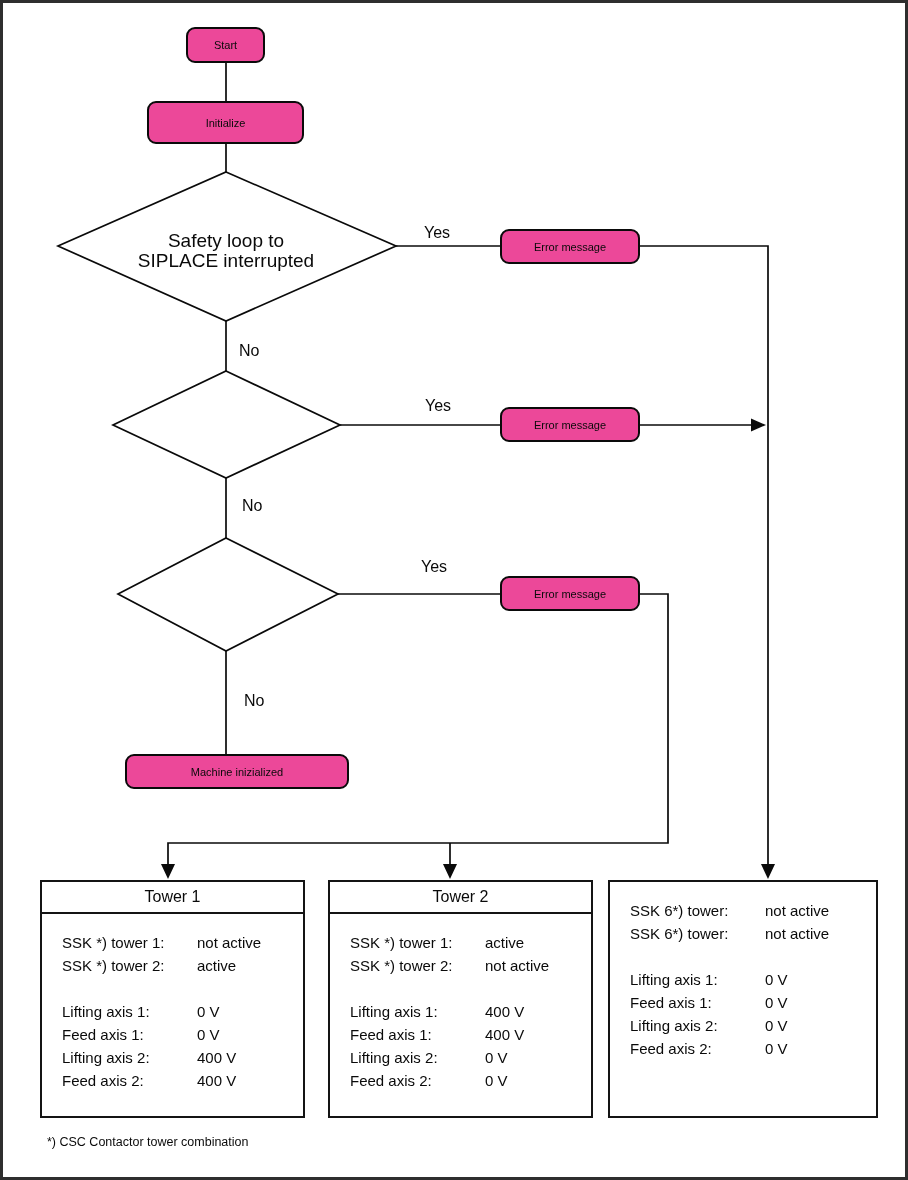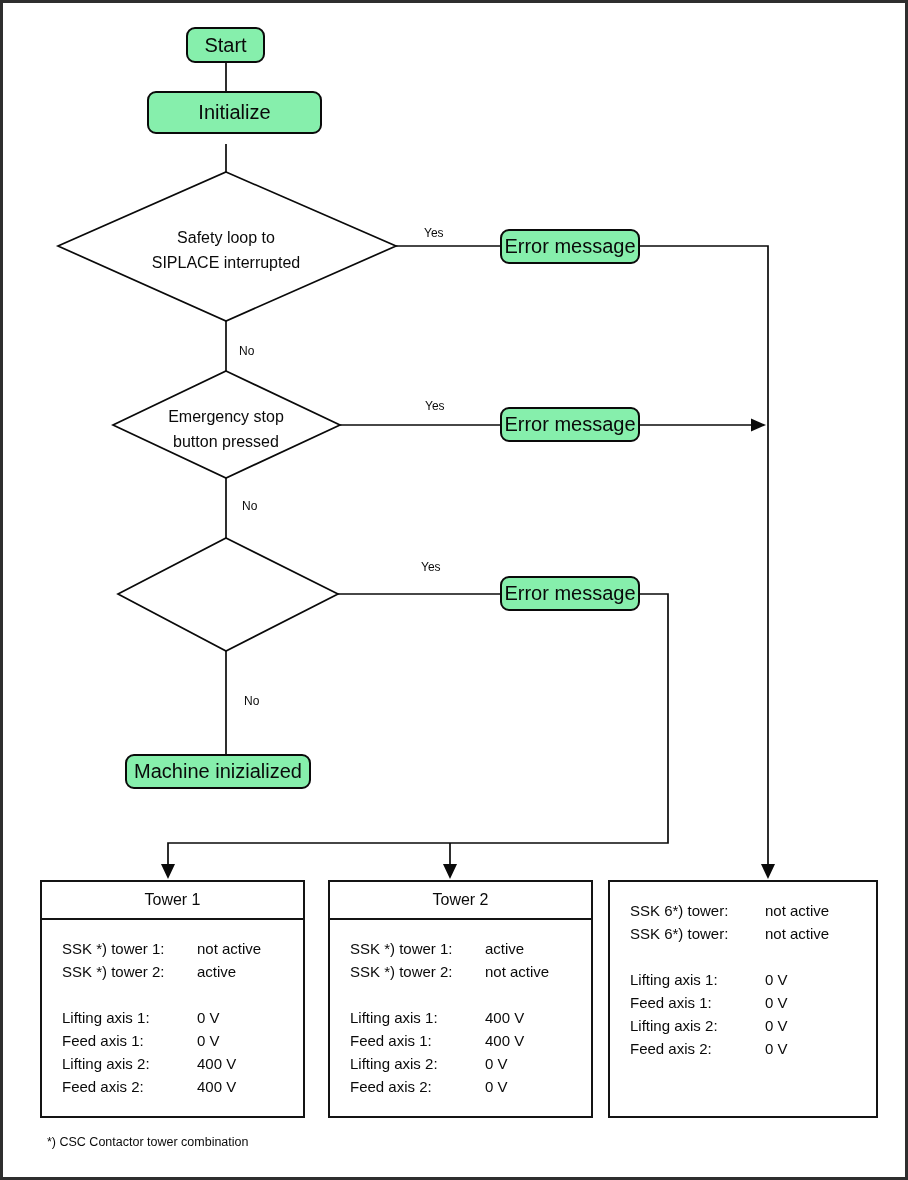--- a/index.html
+++ b/index.html
@@ -2,33 +2,33 @@
 <html><head>
 <meta charset="utf-8">
 <style>
   * { margin:0; padding:0; box-sizing:border-box; }
   html,body { background:#ffffff; }
   body { font-family:"Liberation Sans", sans-serif; color:#0a0a0a; }
   .page { position:relative; width:908px; height:1180px; background:#fff; border:3px solid #2e2e2e; overflow:hidden; }
   .layer { position:absolute; left:0; top:0; }
   .node {
     position:absolute; display:flex; align-items:center; justify-content:center;
-    background:#86efac; border:2px solid #0a0a0a; font-size:20px; text-align:left;
+    background:#ec4899; border:2px solid #0a0a0a; font-size:11px; text-align:left;
   }
   .rounded { border-radius:9px; }
   .dlabel {
     position:absolute; text-align:center; white-space:pre-line;
-    font-size:16px; line-height:25px;
+    font-size:19px; line-height:20px;margin-top:6px;
   }
-  .edge-label { position:absolute; font-size:12px; line-height:18px; }
+  .edge-label { position:absolute; font-size:16px; line-height:18px; }
   .tower {
     position:absolute; top:877px; height:238px; background:#fff; border:2px solid #141414;
   }
   .tower-title {
-    height:38px; display:flex; align-items:center; justify-content:center;
+    height:32px; display:flex; align-items:center; justify-content:center;
     font-size:16px; border-bottom:2px solid #141414;
   }
   .tower-body { padding:17px 8px 0 20px; }
   .row { display:grid; grid-template-columns:135px 1fr; font-size:15px; line-height:23px; }
   .rgroup.axis { margin-top:23px; }
   .footnote { position:absolute; left:44px; top:1132px; font-size:12.5px; }
 </style>
 </head>
 <body>
 
@@ -57,32 +57,30 @@
     </g>
     <g fill="#ffffff" stroke="#0a0a0a" stroke-width="1.7">
       <polygon points="223,169 393,243 223,318 55,243"></polygon>
       <polygon points="223,368 337,422 223,475 110,422"></polygon>
       <polygon points="223,535 335,591 223,648 115,591"></polygon>
     </g>
   </svg>
 
   <div class="node rounded" style="left:183px;top:24px;width:79px;height:36px">Start</div>
 
-  <div class="node rounded" style="left:144px;top:88px;width:175px;height:43px">Initialize</div>
+  <div class="node rounded" style="left:144px;top:98px;width:157px;height:43px">Initialize</div>
 
   <div class="dlabel" style="left:93px;top:222px;width:260px">Safety loop to
 SIPLACE interrupted</div>
-  <div class="dlabel" style="left:123px;top:401px;width:200px">Emergency stop
-button pressed</div>
 
   <div class="node rounded" style="left:497px;top:226px;width:140px;height:35px">Error message</div>
   <div class="node rounded" style="left:497px;top:404px;width:140px;height:35px">Error message</div>
   <div class="node rounded" style="left:497px;top:573px;width:140px;height:35px">Error message</div>
 
-  <div class="node rounded" style="left:122px;top:751px;width:186px;height:35px">Machine inizialized</div>
+  <div class="node rounded" style="left:122px;top:751px;width:224px;height:35px">Machine inizialized</div>
 
   <span class="edge-label" style="left:421px;top:221px">Yes</span>
   <span class="edge-label" style="left:422px;top:394px">Yes</span>
   <span class="edge-label" style="left:418px;top:555px">Yes</span>
   <span class="edge-label" style="left:236px;top:339px">No</span>
   <span class="edge-label" style="left:239px;top:494px">No</span>
   <span class="edge-label" style="left:241px;top:689px">No</span>
 
   <div class="tower" style="left:37px;width:265px">
     <div class="tower-title">Tower 1</div>

